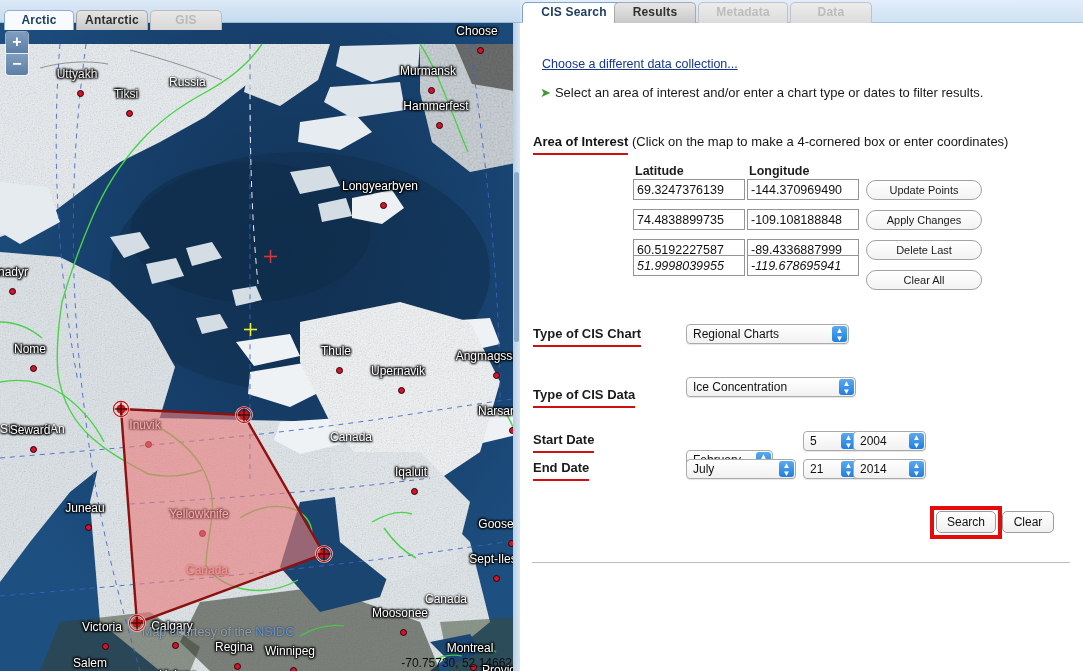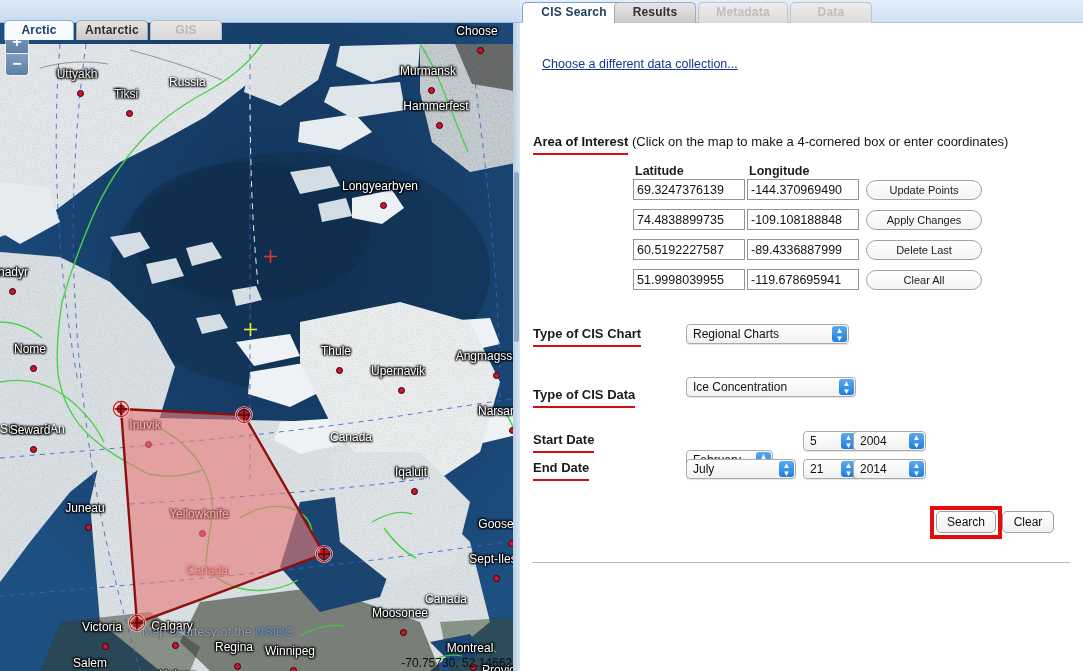--- a/index.html
+++ b/index.html
@@ -18,21 +18,21 @@
     overflow: hidden;
     background: #173c66;
   }
   #map-tabbar {
     position: absolute; left: 0; top: 0; width: 520px; height: 22px;
     background: linear-gradient(#dce9f6, #c6dbef);
     border-bottom: 1px solid #9ab6d4;
     z-index: 40;
   }
   .ltab {
-    position: absolute; top: 20px; height: 20px;
+    position: absolute; top: 10px; height: 20px;
     box-sizing: border-box;
     border: 1px solid #9db8d4;
     border-bottom: none;
     border-radius: 5px 5px 0 0;
     font-size: 12px; font-weight: bold;
     line-height: 18px; text-align: center;
     letter-spacing: .2px;
   }
   .ltab.active { background: #f7fbff; color: #1c3f63; border-color:#8fb0d0; }
   .ltab.enabled { background: linear-gradient(#e5e5e5,#c9c9c9); color: #2f2f2f; border-color:#a8a8a8;}
@@ -185,21 +185,21 @@
     border: 1px solid #949494;
     background: #fff;
     font-family: "Liberation Sans", sans-serif;
     font-size: 12.5px; color: #111;
     padding: 0 3px;
     outline: none;
   }
   .latin { left: 113px; }
   .lonin { left: 227px; }
   .crow0 { top: 157px; } .crow1 { top: 187px; }
-  .crow2 { top: 217px; } .crow3 { top: 247px; }
+  .crow2 { top: 217px; } .crow3 { top: 233px; font-style: italic; }
 
   .pillbtn {
     position: absolute; left: 346px; width: 116px; height: 20px;
     box-sizing: border-box;
     background: linear-gradient(#ffffff,#f3f3f3);
     border: 1px solid #a2a2a2; border-radius: 10px;
     font-family: "Liberation Sans", sans-serif;
     font-size: 11px; color: #1b1b1b;
     text-align: center; line-height: 18px;
     cursor: pointer;
@@ -598,20 +598,23 @@
       <div class="rtab active" id="rtab0">CIS Search</div>
       <div class="rtab enabled" id="rtab1">Results</div>
       <div class="rtab disabled" id="rtab2">Metadata</div>
       <div class="rtab disabled" id="rtab3">Data</div>
     </div>
 
     <div id="form-body">
 
       <div id="collection-link">Choose a different data collection...</div>
 
+      <div id="instruction">
+        <span class="arrow">➤</span><span>Select an area of interest and/or enter a chart type or dates to filter results.</span>
+      </div>
 
       <div id="aoi-head">
         <b class="redul">Area of Interest</b><span> (Click on the map to make a 4-cornered box or enter coordinates)</span>
       </div>
 
       <div class="colhead" id="colhead-lat">Latitude</div>
       <div class="colhead" id="colhead-lon">Longitude</div>
 
       <input class="coordin latin crow0" value="69.3247376139&nbsp;" style="">
       <input class="coordin latin crow1" value="74.4838899735&nbsp;" style="">

